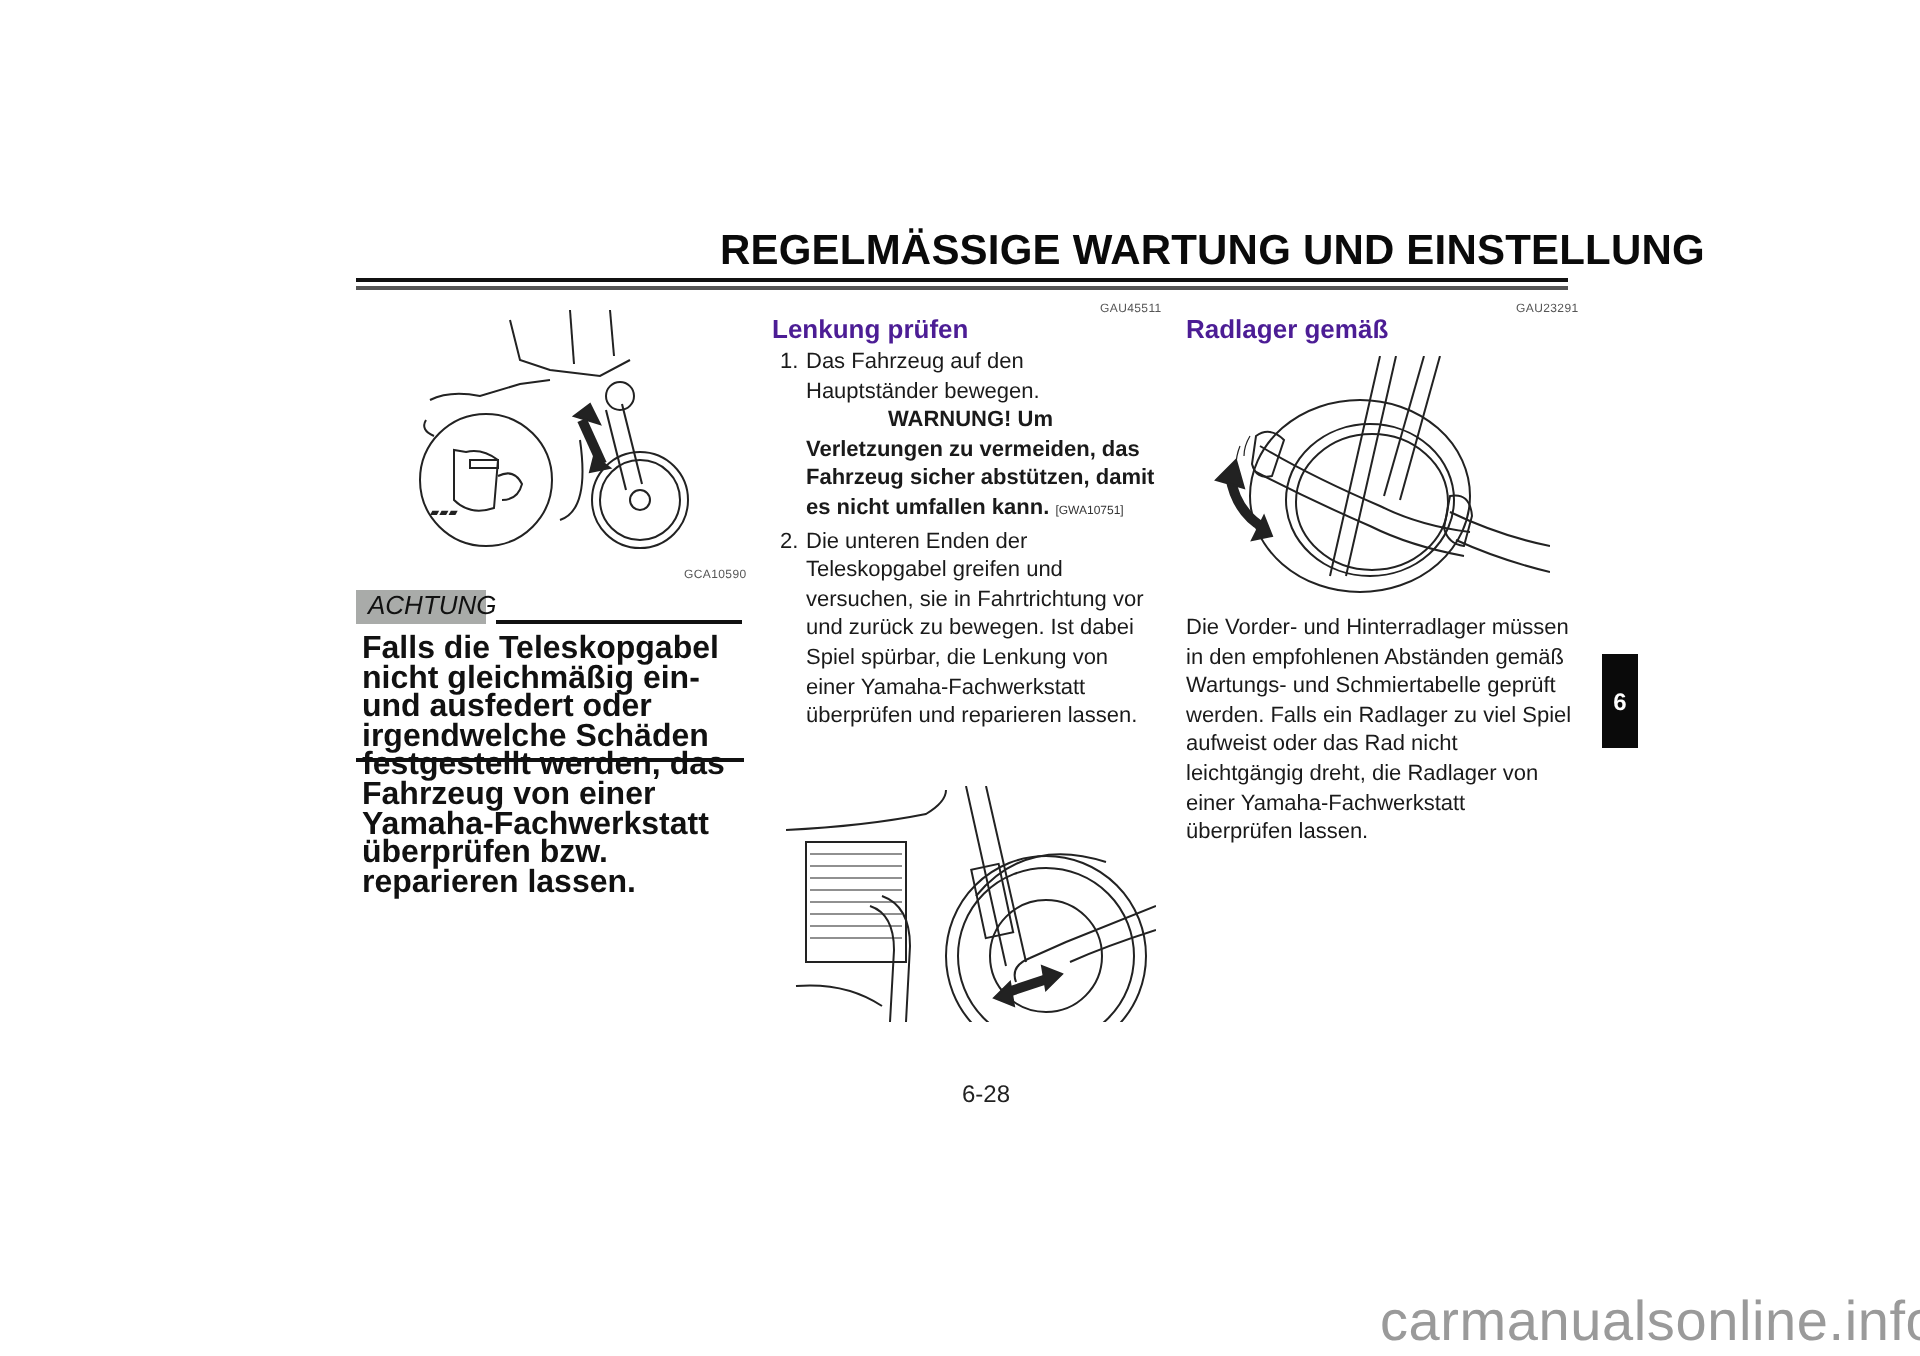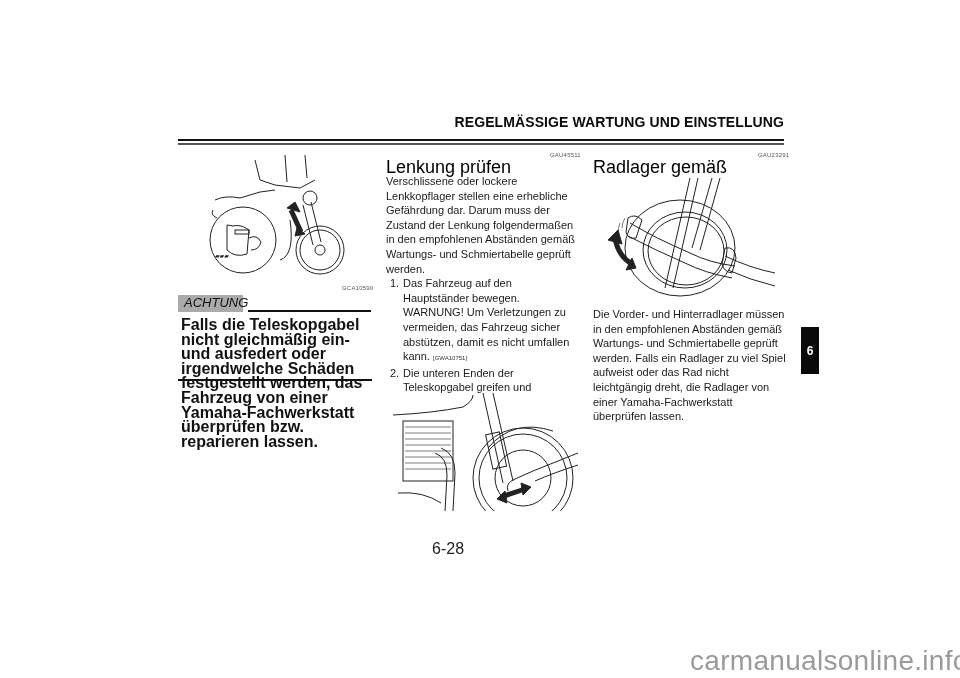--- a/index.html
+++ b/index.html
@@ -1,36 +1,36 @@
 <!DOCTYPE html>
 <html><head>
 <meta charset="utf-8">
 <style>
   html, body { margin:0; padding:0; background:#ffffff; }
   body { width:960px; height:678px; position:relative; overflow:hidden; font-family:"Liberation Sans", sans-serif; color:#111; }
   .abs { position:absolute; }
-  .header-title { left:360px; top:114px; width:424px; text-align:right; font-size:14px; font-weight:bold; letter-spacing:0.1px; color:#0a0a0a; white-space:nowrap; }
+  .header-title { left:360px; top:114px; width:424px; text-align:right; font-size:21px; font-weight:bold; letter-spacing:0.1px; color:#0a0a0a; white-space:nowrap; }
   .header-rule { left:178px; top:139px; width:606px; height:2px; background:#111; }
   .header-rule2 { left:178px; top:143px; width:606px; height:2px; background:#555; }
   .fig { background:#fff; }
   .code { font-size:6px; color:#555; letter-spacing:0.2px; }
   .achtung-badge { left:178px; top:295px; width:65px; height:17px; background:#a9aba9; }
   .achtung-label { left:184px; top:295px; font-size:13px; font-weight:normal; font-style:italic; color:#111; }
   .achtung-line { left:248px; top:310px; width:123px; height:2px; background:#111; }
   .warn-text { left:181px; top:318px; width:192px; font-size:16px; font-weight:bold; line-height:14.6px; color:#111; }
   .warn-bottom { left:178px; top:379px; width:194px; height:2px; background:#111; }
-  .sec-title { font-size:18px; font-weight:normal; color:#000000; white-space:nowrap; }
+  .sec-title { font-size:13px; font-weight:bold; color:#4c1d95; white-space:nowrap; }
   .body { font-size:11px; line-height:14.6px; color:#1a1a1a; }
   .tab6 { left:801px; top:327px; width:18px; height:47px; background:#0a0a0a; color:#fff; font-weight:bold; font-size:12px; display:flex; align-items:center; justify-content:center; }
-  .page-num { left:432px; top:540px; width:80px; text-align:left; font-size:16px; color:#222; }
+  .page-num { left:453px; top:540px; width:80px; text-align:center; font-size:12px; color:#222; }
   .watermark { left:690px; top:645px; font-size:28px; color:#9a9a9a; letter-spacing:0.3px; white-space:nowrap; }
   .list { margin:0; padding:0; list-style:none; }
   .list li { position:relative; padding-left:17px; }
   .list .num { position:absolute; left:4px; top:0; }
-  b.bold { font-weight:normal; }
+  b.bold { font-weight:bold;margin-left:41px; }
   .smallcode { font-size:6px; color:#333; }
 </style>
 </head>
 <body>
 
 <div class="abs header-title">REGELMÄSSIGE WARTUNG UND EINSTELLUNG</div>
 <div class="abs header-rule"></div>
 <div class="abs header-rule2"></div>
 
 <div class="abs fig" style="left:205px; top:150px; width:150px; height:130px;">
@@ -69,21 +69,20 @@
 
 <div class="abs achtung-badge"></div>
 <div class="abs achtung-label">ACHTUNG</div>
 <div class="abs achtung-line"></div>
 <div class="abs warn-text">Falls die Teleskopgabel nicht gleichmäßig ein- und ausfedert oder irgendwelche Schäden festgestellt werden, das Fahrzeug von einer Yamaha-Fachwerkstatt überprüfen bzw. reparieren lassen.</div>
 <div class="abs warn-bottom"></div>
 
 <div class="abs code" style="left:550px; top:152px;">GAU45511</div>
 <div class="abs sec-title" style="left:386px; top:157px;">Lenkung prüfen</div>
 <div class="abs body" style="left:386px; top:174px; width:192px;">
-  <div>Verschlissene oder lockere Lenkkopflager stellen eine erhebliche Gefährdung dar. Darum muss der Zustand der Lenkung folgendermaßen in den empfohlenen Abständen gemäß Wartungs- und Schmiertabelle geprüft werden.</div>
   <ul class="list">
     <li>
       <span class="num">1.</span>
       <span>Das Fahrzeug auf den Hauptständer bewegen.</span>
       <b class="bold">WARNUNG! Um Verletzungen zu vermeiden, das Fahrzeug sicher abstützen, damit es nicht umfallen kann.</b>
       <span class="smallcode">[GWA10751]</span>
     </li>
     <li>
       <span class="num">2.</span>
       <span>Die unteren Enden der Teleskopgabel greifen und versuchen, sie in Fahrtrichtung vor und zurück zu bewegen. Ist dabei Spiel spürbar, die Lenkung von einer Yamaha-Fachwerkstatt überprüfen und reparieren lassen.</span>

